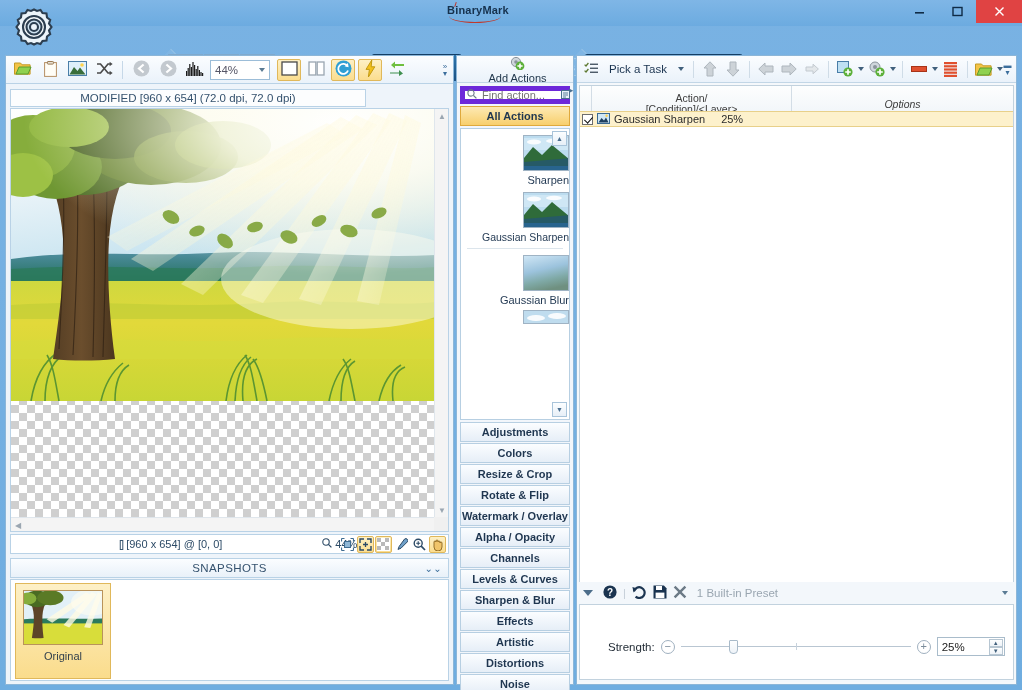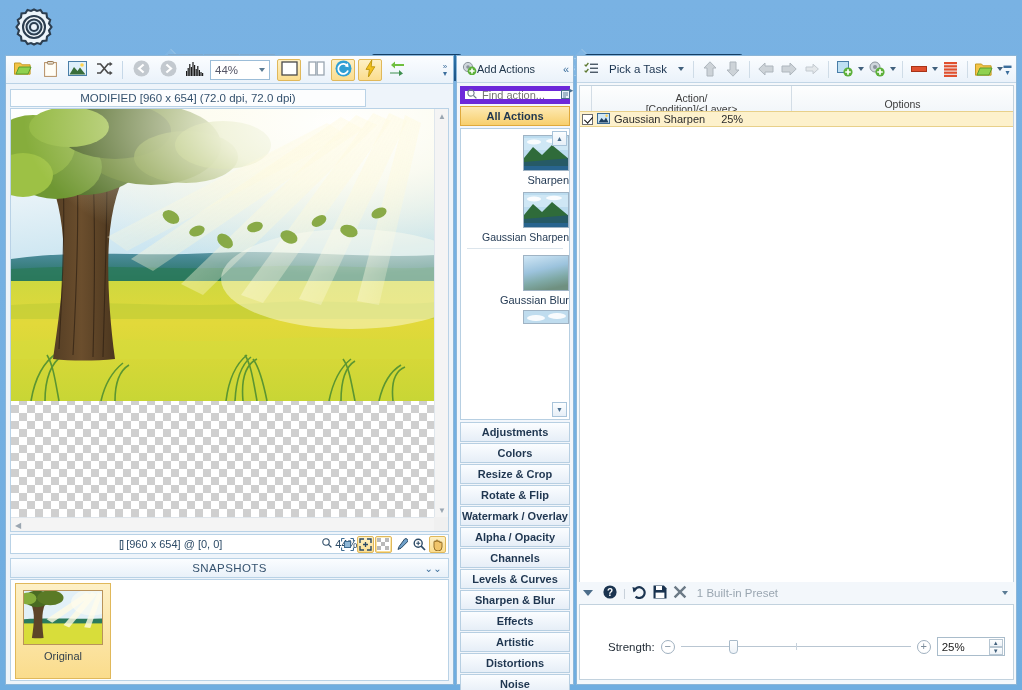--- a/index.html
+++ b/index.html
@@ -197,21 +197,21 @@
   }
   .snapthumb { width: 80px; height: 55px; border: 1px solid #b9935b; overflow: hidden; position: relative; }
   .snaplabel { margin-top: 5px; font-size: 11px; color: #33414d; }
 
   
   .addactions {
     position: absolute; left: 0; top: 0; width: 116px; height: 27px;
     background: linear-gradient(180deg,#fbfdff 0%,#eaf2fa 100%);
     border-bottom: 1px solid #c2d6e6;
     display: flex; align-items: center; gap: 0; padding-left: 5px;
-    font-size: 11px; color: #22384d;
+    font-size: 11px; color: #22384d; flex-direction: column;
   }
   .dblarrow { margin-left: auto; margin-right: 4px; color: #3b6e9c; font-size: 11px; }
   .findbox {
     position: absolute; left: 3px; top: 30px; width: 110px; height: 18px;
     background: #fff; border: 5px solid #6d28d9;
     display: flex; align-items: center; padding: 0 2px; gap: 3px;
   }
   .findbox input {
     border: none; outline: none; width: 78px; font-size: 11px; color: #9aa6b1;
     font-family: "Liberation Sans", sans-serif; background: transparent;
@@ -250,21 +250,21 @@
   }
   .picktask { display: flex; align-items: center; gap: 11px; font-size: 11.5px; color: #1b3consider; color:#1b3450; padding: 0 3px; }
   .gridhead {
     position: absolute; left: 2px; top: 29px; width: 435px; height: 38px;
     background: linear-gradient(180deg,#fdfefe 0%,#eef3f8 100%);
     border: 1px solid #c2d2de; border-bottom: 1px solid #b5c6d4;
     display: flex; font-size: 10.5px; color: #3c3c3c;
   }
   .gh-check { width: 12px; border-right: 1px solid #d3dde6; }
   .gh-action { width: 200px; border-right: 1px solid #d3dde6; display:flex; flex-direction: column; align-items: center; justify-content: center; line-height: 11px; }
-  .gh-options { flex: 1; display: flex; align-items: center; justify-content: center; }
+  .gh-options { flex: 1; display: flex; align-items: center; justify-content: center; font-style: italic; }
   .gridbody {
     position: absolute; left: 2px; top: 55px; width: 435px; height: 506px;
     background: #fff; border: 1px solid #c2d2de; border-top: none;
   }
   .growsel {
     display: flex; align-items: center; height: 16px;
     background: #fdf1cc; border-top: 1px solid #e8d08a; border-bottom: 1px solid #e8d08a;
     font-size: 11px; color: #2b2b2b; padding-left: 2px; gap: 4px;
   }
   .cb { width: 11px; height: 11px; background: #fff; border: 1px solid #6d6d6d; position: relative; }
@@ -327,20 +327,44 @@
   }
   .smallcaret { width:0;height:0;border-left:3.2px solid transparent;border-right:3.2px solid transparent;border-top:4px solid #41607c; }
   .arrowbtn { width: 20px; height: 20px; display:flex;align-items:center;justify-content:center; }
   .hsep { width:1px; height:17px; background:#cfdce7; margin:0 3px; }
 </style>
 </head>
 <body>
 
 <div id="app">
 
+  <div class="titlebar">
+    <div class="brand">
+      <span>BinaryMark</span>
+      <span class="tick"></span>
+      <span class="swoosh"></span>
+    </div>
+    <div class="wbtns">
+      <div class="wbtn">
+        <svg width="11" height="11" viewBox="0 0 11 11">
+            <rect x="1" y="6" width="9" height="1.6" fill="#0f2b46"></rect>
+          </svg>
+      </div>
+      <div class="wbtn">
+        <svg width="11" height="11" viewBox="0 0 11 11">
+            <rect x="1" y="1.5" width="9" height="8" fill="none" stroke="#0f2b46" stroke-width="1.4"></rect>
+          </svg>
+      </div>
+      <div class="wbtn close">
+        <svg width="11" height="11" viewBox="0 0 11 11">
+            <path d="M1.5 1.5 L9.5 9.5 M9.5 1.5 L1.5 9.5" stroke="#fff" stroke-width="1.4"></path>
+          </svg>
+      </div>
+    </div>
+  </div>
 
   <div class="gear">
     <svg width="44" height="44" viewBox="0 0 44 44">
       <g fill="none" stroke="#2c3e50" stroke-width="2.1">
         <path d="M22 4.5 L25 6 L28.5 5 L30.5 8 L34.5 8.5 L35 12.5 L38.2 14.8 L37 18.6 L39.5 22 L37 25.4 L38.2 29.2 L35 31.5 L34.5 35.5 L30.5 36 L28.5 39 L25 38 L22 39.5 L19 38 L15.5 39 L13.5 36 L9.5 35.5 L9 31.5 L5.8 29.2 L7 25.4 L4.5 22 L7 18.6 L5.8 14.8 L9 12.5 L9.5 8.5 L13.5 8 L15.5 5 L19 6 Z" fill="#ecf4fa"></path>
         <circle cx="22" cy="22" r="11" fill="#f4f9fc"></circle>
         <circle cx="22" cy="22" r="7.5" fill="#cfe2f0"></circle>
         <circle cx="22" cy="22" r="4" fill="#ecf4fa"></circle>
       </g>
     </svg>

